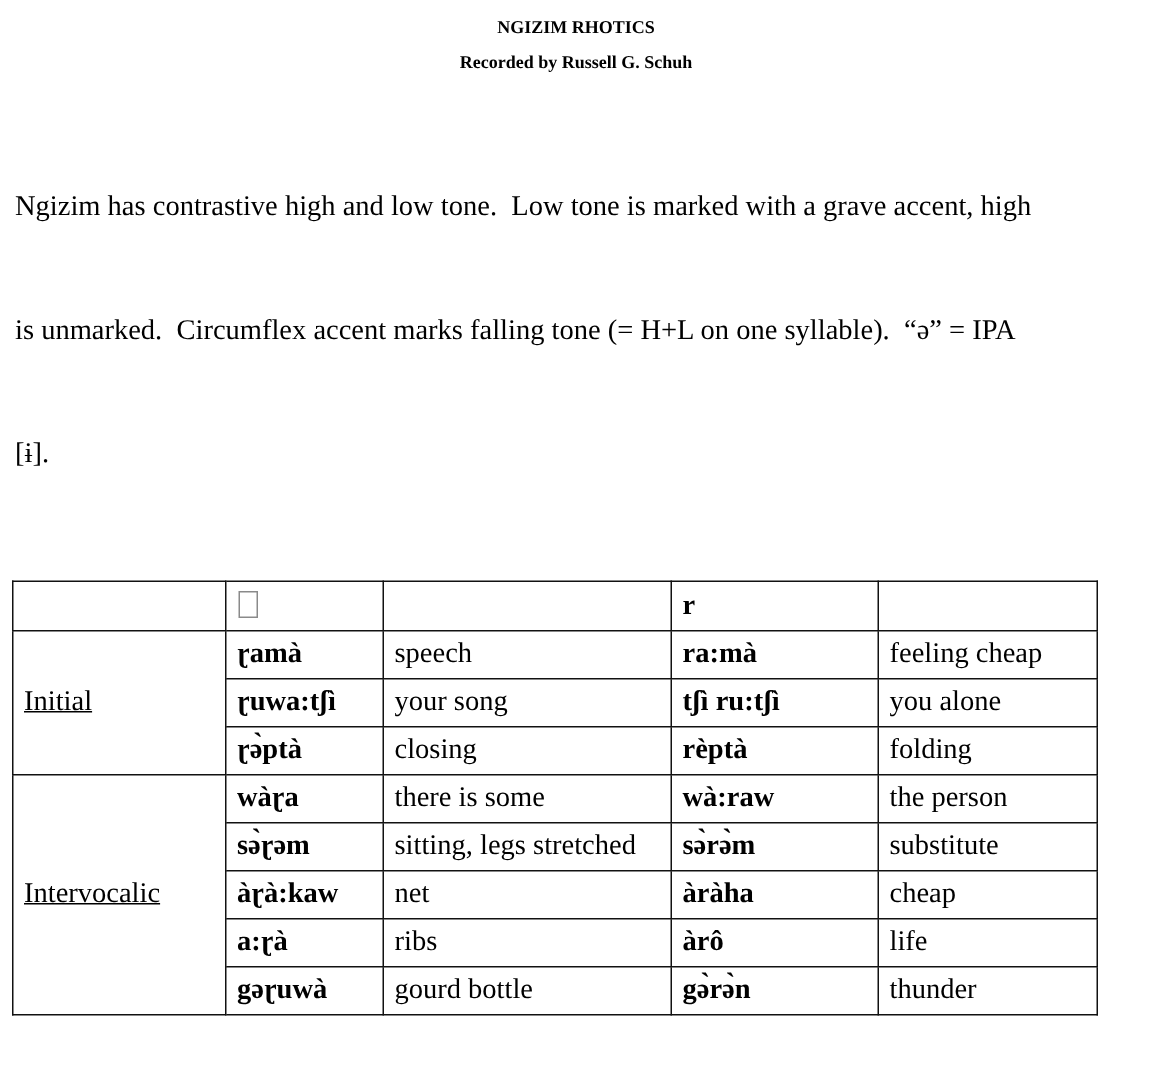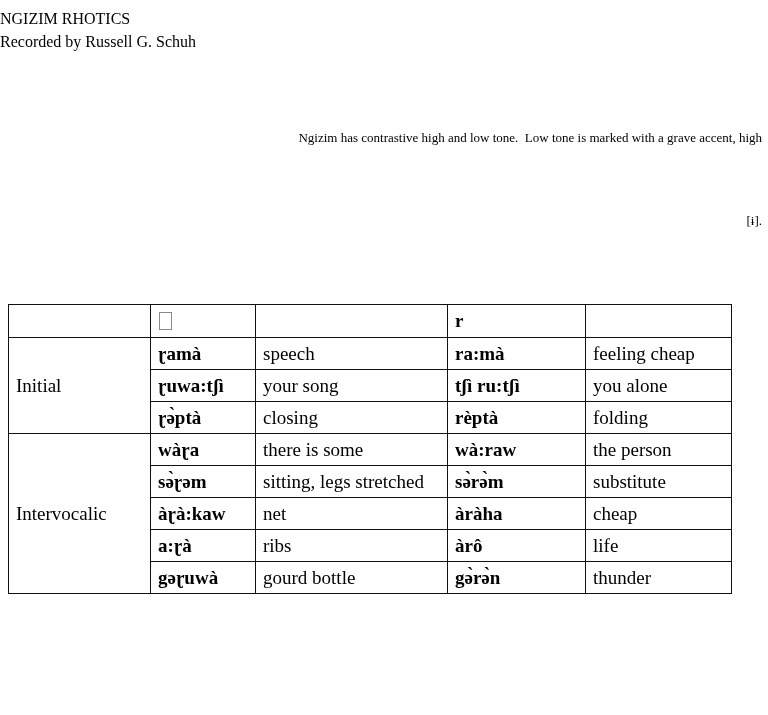--- a/index.html
+++ b/index.html
@@ -6,52 +6,51 @@
   body {
     width: 768px; height: 715px;
     background: #ffffff; color: #000000;
     font-family: "Liberation Serif", "DejaVu Serif", serif;
     overflow: hidden;
   }
   .page { width: 768px; height: 715px; position: relative; }
 
   .title-block {
     padding-top: 7px;
-    text-align: left;
-    font-weight: normal;
-    font-size: 16px;
+    text-align: center;
+    font-weight: bold;
+    font-size: 12px;
     line-height: 23px;
   }
 
   .intro {
     margin: 16px 6px 0 10px;
-    font-size: 13px;
+    font-size: 19px;
     line-height: 27.5px;
     white-space: pre;
-    text-align: right;
   }
 
   table.rhotics {
     border-collapse: collapse;
     table-layout: fixed;
     width: 723px;
     margin: 15px 0 0 8px;
     font-size: 19px;
   }
   table.rhotics td {
     border: 1.5px solid #111111;
     padding: 0 2px 0 7px;
     height: 31px;
     vertical-align: middle;
     overflow: hidden;
     white-space: nowrap;
   }
   tr.header-row td { height: 32px; }
   td.phon { font-weight: bold; }
-  td.section-label { font-weight: normal; }
+  td.section-label { font-weight: normal; text-decoration: underline; }
 
   .tofu {
     display: inline-block;
     width: 11px; height: 16px;
     border: 1px solid #8a8a8a;
     vertical-align: -3px;
     margin-left: 1px;
   }
 </style>
 </head>
@@ -59,20 +58,21 @@
 
 <div class="page">
 
   <div class="title-block">
     <div>NGIZIM RHOTICS</div>
     <div>Recorded by Russell G. Schuh</div>
   </div>
 
   <div class="intro">
     <div>Ngizim has contrastive high and low tone.  Low tone is marked with a grave accent, high</div>
+    <div>is unmarked.  Circumflex accent marks falling tone (= H+L on one syllable).  “ə” = IPA</div>
     <div>[ɨ].</div>
   </div>
 
   <table class="rhotics">
     <colgroup>
       <col style="width:142px">
       <col style="width:105px">
       <col style="width:192px">
       <col style="width:138px">
       <col style="width:146px">

